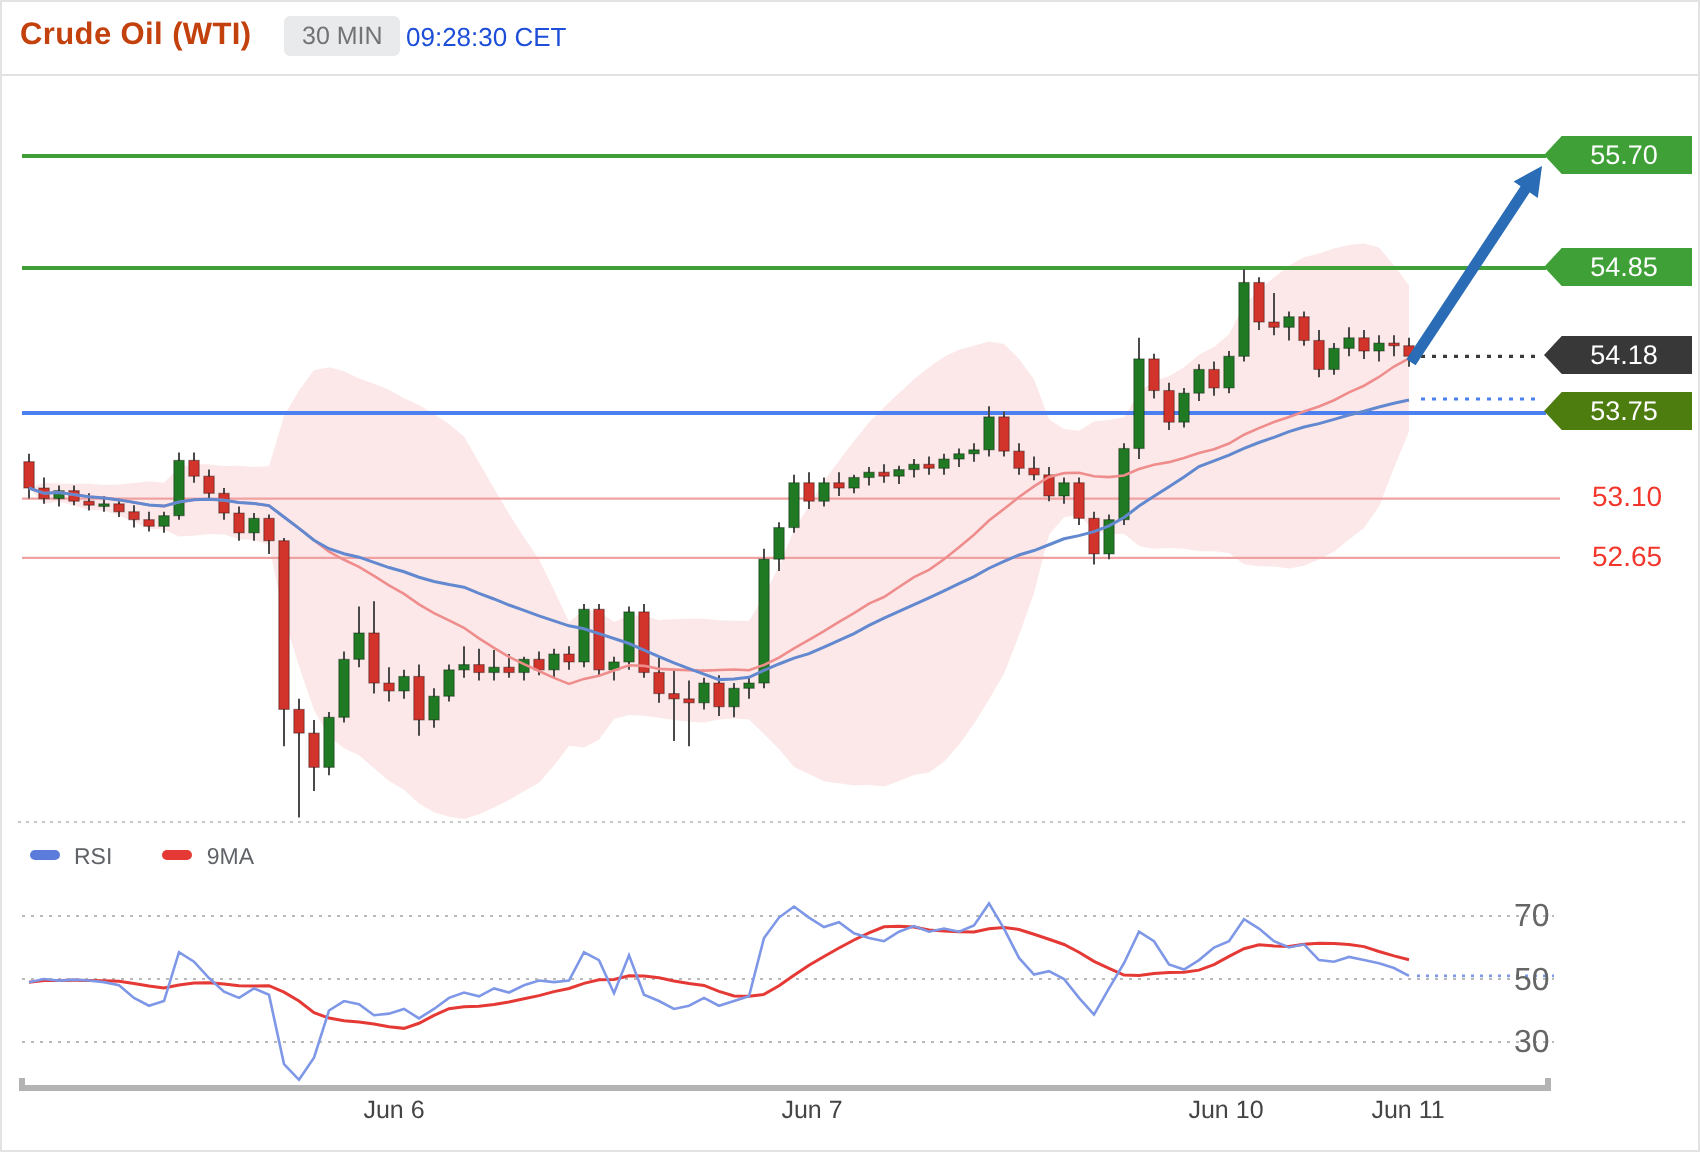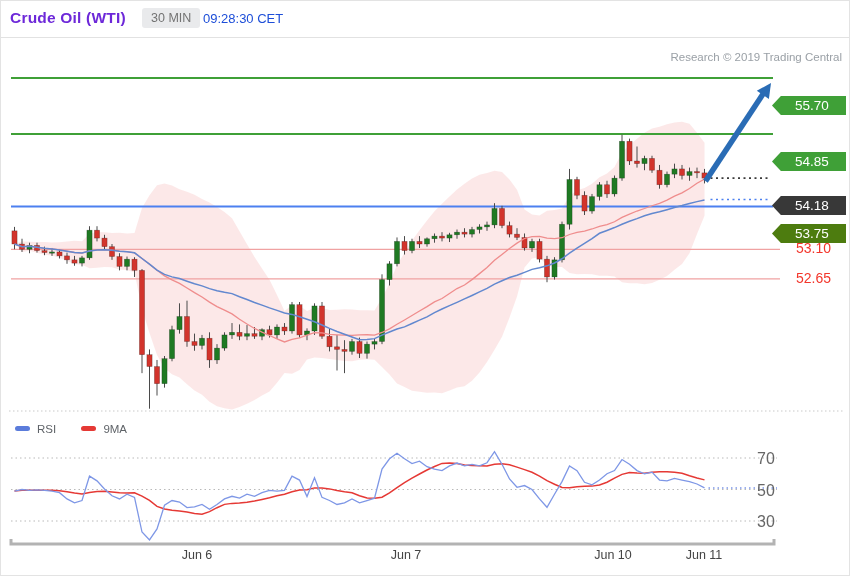--- a/index.html
+++ b/index.html
@@ -1,26 +1,26 @@
 <!DOCTYPE html>
 <html><head>
 <meta charset="utf-8">
 <style>
   html,body{margin:0;padding:0;background:#fff;}
   body{font-family:"Liberation Sans","DejaVu Sans",sans-serif;}
   #app{position:relative;width:850px;height:576px;background:#ffffff;border:1px solid #e3e3e3;box-sizing:border-box;overflow:hidden;}
   #chart-svg{position:absolute;left:0;top:0;}
   .hdr{position:absolute;left:0;top:0;width:100%;height:37px;background:#fff;border-bottom:1px solid #e2e2e2;box-sizing:border-box;}
-  .hdr-title{position:absolute;left:9px;top:8px;font-size:15.5px;font-weight:bold;color:#6d28d9;letter-spacing:.2px;}
+  .hdr-title{position:absolute;left:9px;top:8px;font-size:15.5px;font-weight:bold;color:#c2410c;letter-spacing:.2px;}
   .hdr-badge{position:absolute;left:141px;top:7px;background:#e9eaec;color:#737373;font-size:12.5px;padding:3px 9px;border-radius:3px;}
   .hdr-time{position:absolute;left:202px;top:10px;font-size:13px;color:#1d4ed8;}
   .legend{position:absolute;font-size:11.5px;color:#5f6368;}
   .sw{display:inline-block;width:15px;height:5px;border-radius:2.5px;vertical-align:middle;margin-right:7px;position:relative;top:-1px;}
   .research{position:absolute;right:7px;top:50px;font-size:11.5px;color:#9aa0a6;}
-  .tag{position:absolute;left:771px;width:74px;height:19px;line-height:19px;color:#fff;font-size:13.5px;text-align:center;padding-left:6px;box-sizing:border-box;clip-path:polygon(0 50%,12% 0,100% 0,100% 100%,12% 100%);margin-top:28px;}
+  .tag{position:absolute;left:771px;width:74px;height:19px;line-height:19px;color:#fff;font-size:13.5px;text-align:center;padding-left:6px;box-sizing:border-box;clip-path:polygon(0 50%,12% 0,100% 0,100% 100%,12% 100%);}
   .lvl-txt{position:absolute;left:795px;font-size:14px;color:#f3362b;}
   .rsi-axis{position:absolute;left:756px;font-size:16px;color:#666;}
   .x-label{position:absolute;top:547px;font-size:12.5px;color:#444;transform:translateX(-50%);}
 </style>
 </head>
 <body>
 
 <div id="app">
   <svg id="chart-svg" width="850" height="576">
       <defs>
@@ -250,21 +250,20 @@
       <path d="M10,538 L10,543 L773,543 L773,538" fill="none" stroke="#b3b3b3" stroke-width="3"></path>
     </svg>
 
   <div class="hdr">
     <span class="hdr-title">Crude Oil (WTI)</span>
     <span class="hdr-badge">30 MIN</span>
     <span class="hdr-time">09:28:30 CET</span>
   </div>
 
 
-  <div class="research">Research © 2019 Trading Central</div>
 
   <div class="tag" style="top:67px;background:#3fa037;">55.70</div>
   <div class="tag" style="top:123px;background:#3fa037;text-align:center;">54.85</div>
   <div class="tag" style="top:167px;background:#383838;">54.18</div>
   <div class="tag" style="top:195px;background:#4d7c0f;">53.75</div>
   <div class="lvl-txt" style="top:239px;">53.10</div>
   <div class="lvl-txt" style="top:269px;">52.65</div>
 
   <div class="legend" style="left:14px;top:422px;">
     <span class="sw" style="background:#5b7cdb;"></span><span>RSI</span>

